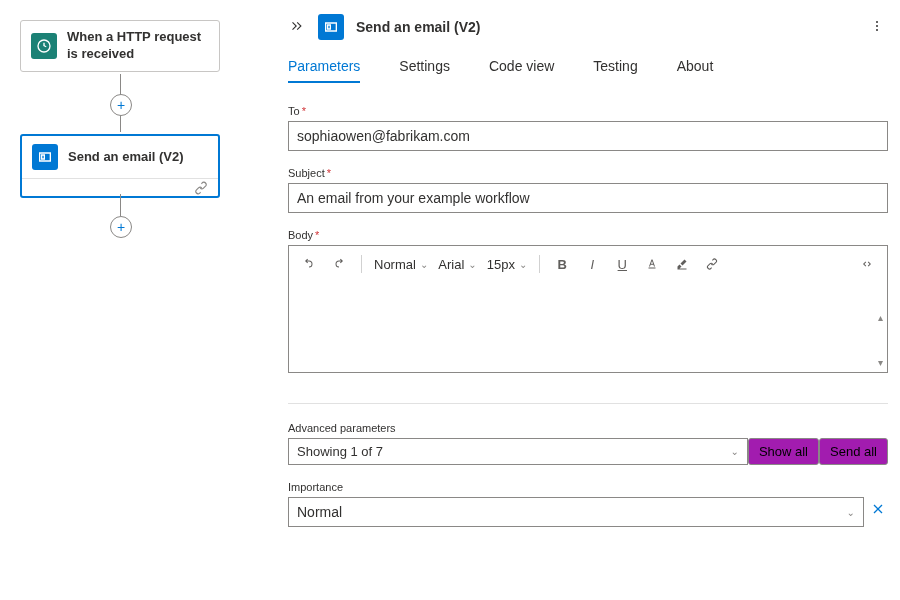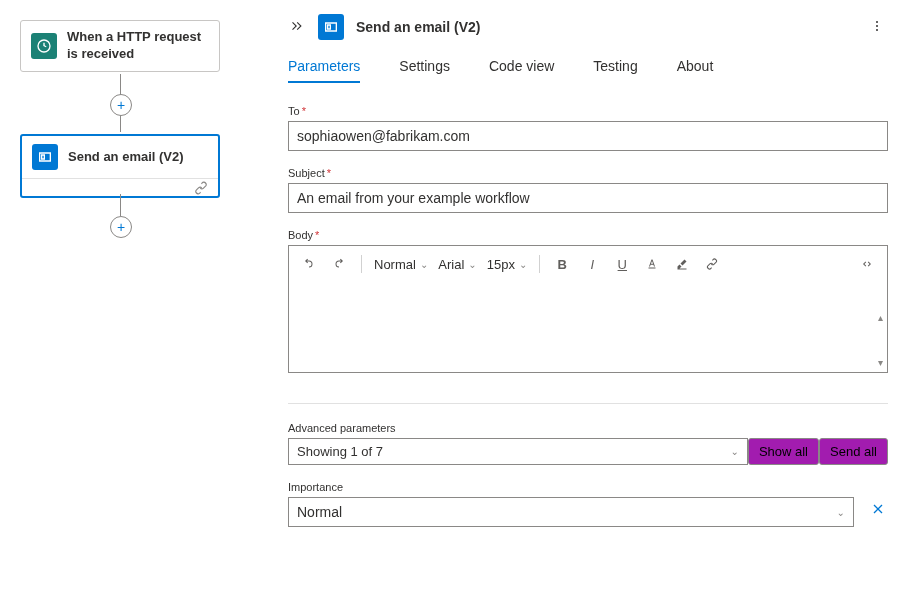--- a/index.html
+++ b/index.html
@@ -201,21 +201,21 @@
     cursor:pointer;
   }
   .pill-btn{
     border:1px solid #8a8886;
     background:#a21caf;
     padding:5px 10px;
     font-size:13px;
     border-radius:3px;
     cursor:pointer;
   }
-  .imp-row{display:flex;gap:10px;align-items:flex-end;margin-top:16px;}
+  .imp-row{display:flex;align-items:flex-end;margin-top:16px;}
   .imp-select{
     flex:1;
     border:1px solid #8a8886;
     padding:6px 8px;
     font-size:14px;
     display:flex;justify-content:space-between;align-items:center;
     background:#fff;
     cursor:pointer;
   }
   .x-btn{

